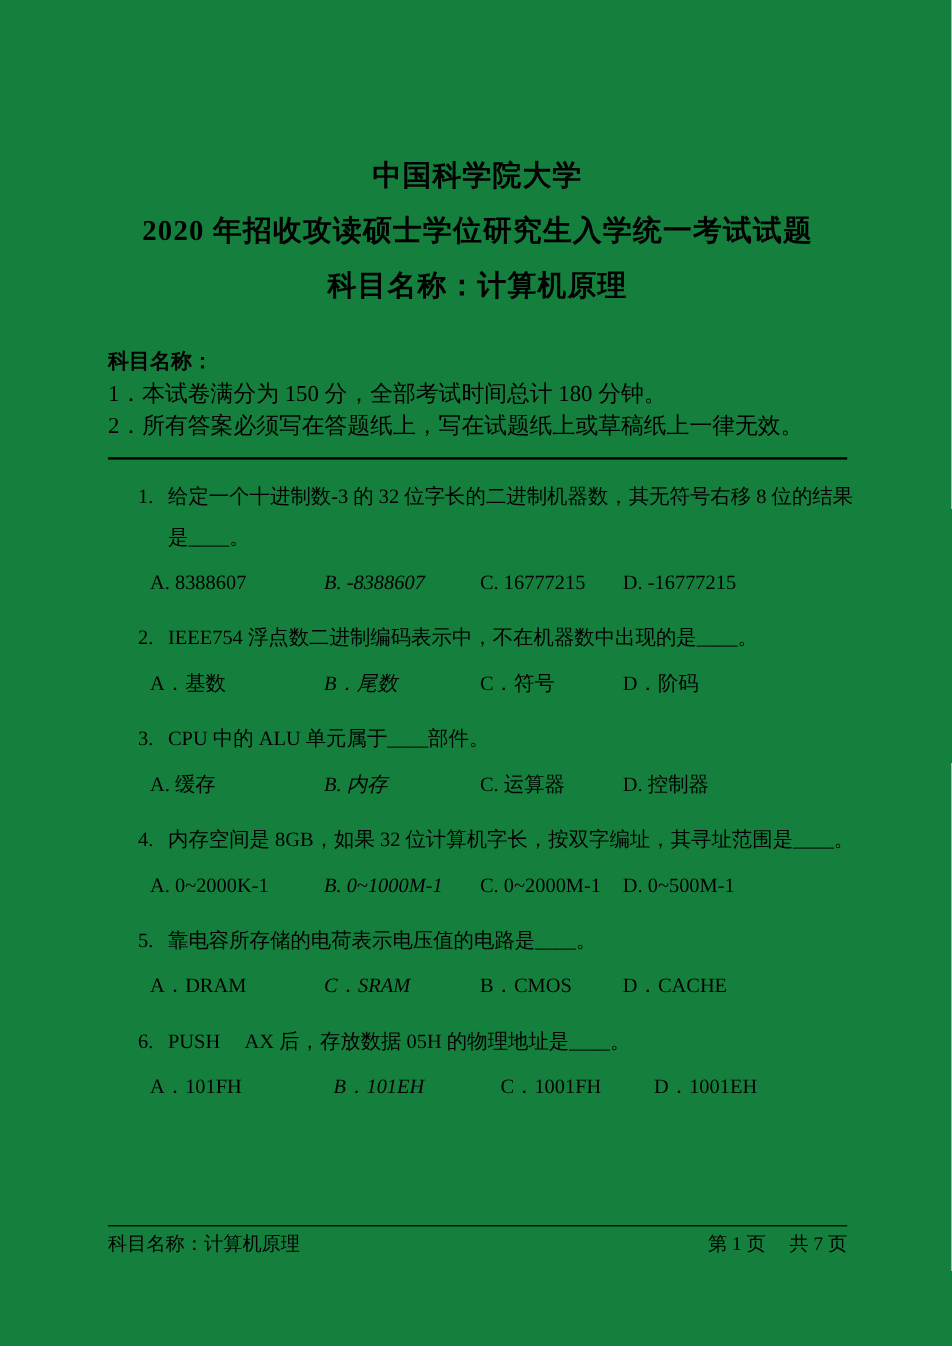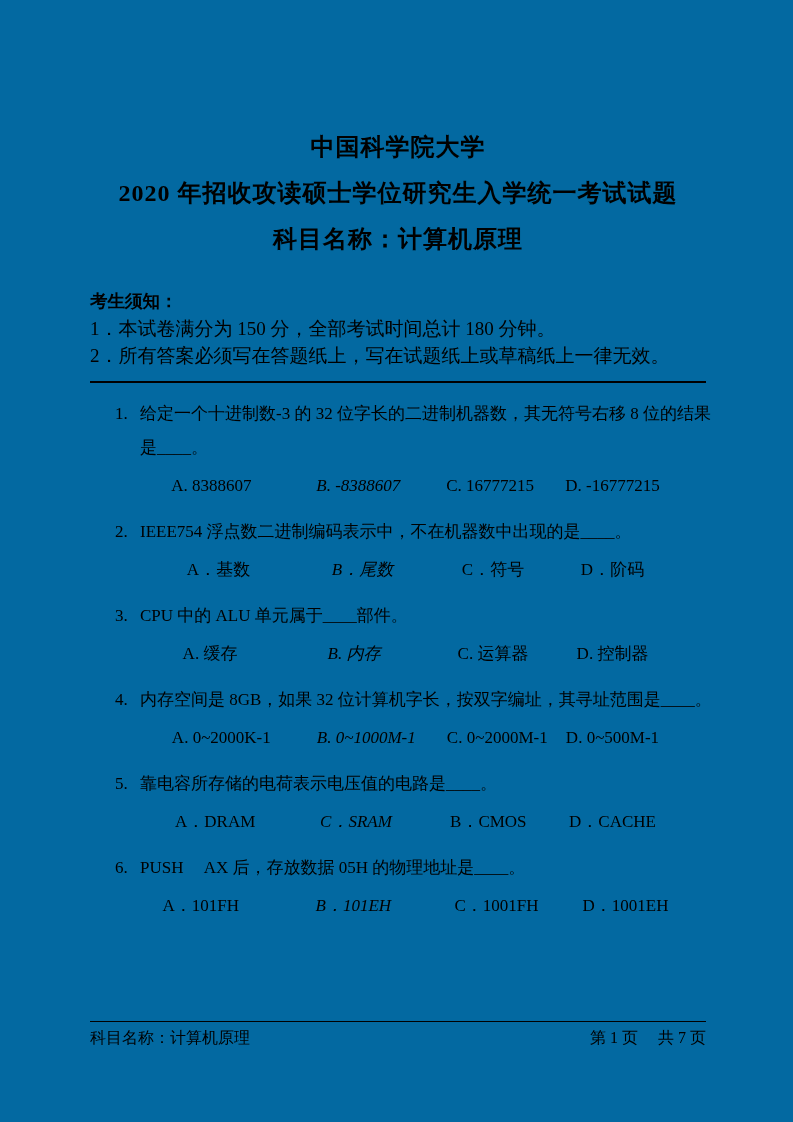--- a/index.html
+++ b/index.html
@@ -2,21 +2,21 @@
 <html><head>
 <meta charset="utf-8">
 <style>
   * { margin: 0; padding: 0; box-sizing: border-box; }
   html, body { background: #ffffff; }
   .page {
     position: relative;
     width: 793px;
     height: 1122px;
     margin: 0 auto;
-    background: #0369a1;
+    background: #15803d;
     color: #000000;
     font-family: "Liberation Serif", "DejaVu Serif", serif;
     overflow: hidden;
   }
   .content { padding: 124px 87px 0 90px; }
 
   .title-line {
     text-align: center;
     font-weight: bold;
     font-size: 24px;
@@ -62,21 +62,20 @@
   }
   .q-num { position: absolute; left: 25px; top: 0; }
   .q-line { white-space: nowrap; }
   .q-opts {
     margin-top: 4px;
     padding-left: 35px;
     font-size: 17px;
     line-height: 34px;
     display: flex;
     white-space: nowrap;
-    justify-content: center;
   }
   .q-opts .opt:nth-child(1) { width: 145px; }
   .q-opts .opt:nth-child(2) { width: 130px; font-style: italic; }
   .q-opts .opt:nth-child(3) { width: 119px; }
   .q-opts.wide .opt:nth-child(1) { width: 153px; }
   .q-opts.wide .opt:nth-child(2) { width: 139px; }
   .q-opts.wide .opt:nth-child(3) { width: 128px; }
 
   .footer {
     position: absolute;
@@ -94,21 +93,21 @@
 </head>
 <body>
 
 <div class="page">
   <div class="content">
 
     <div class="title-line">中国科学院大学</div>
     <div class="title-line">2020 年招收攻读硕士学位研究生入学统一考试试题</div>
     <div class="title-line">科目名称：计算机原理</div>
 
-    <div class="notice-heading">考生须知：</div>
+    <div class="notice-heading">科目名称：</div>
     <div class="notice-list">
       <div class="notice-item">1．本试卷满分为 150 分，全部考试时间总计 180 分钟。</div>
       <div class="notice-item">2．所有答案必须写在答题纸上，写在试题纸上或草稿纸上一律无效。</div>
     </div>
 
     <div class="rule"></div>
 
 
     <div class="question first">
       <div class="q-text">

